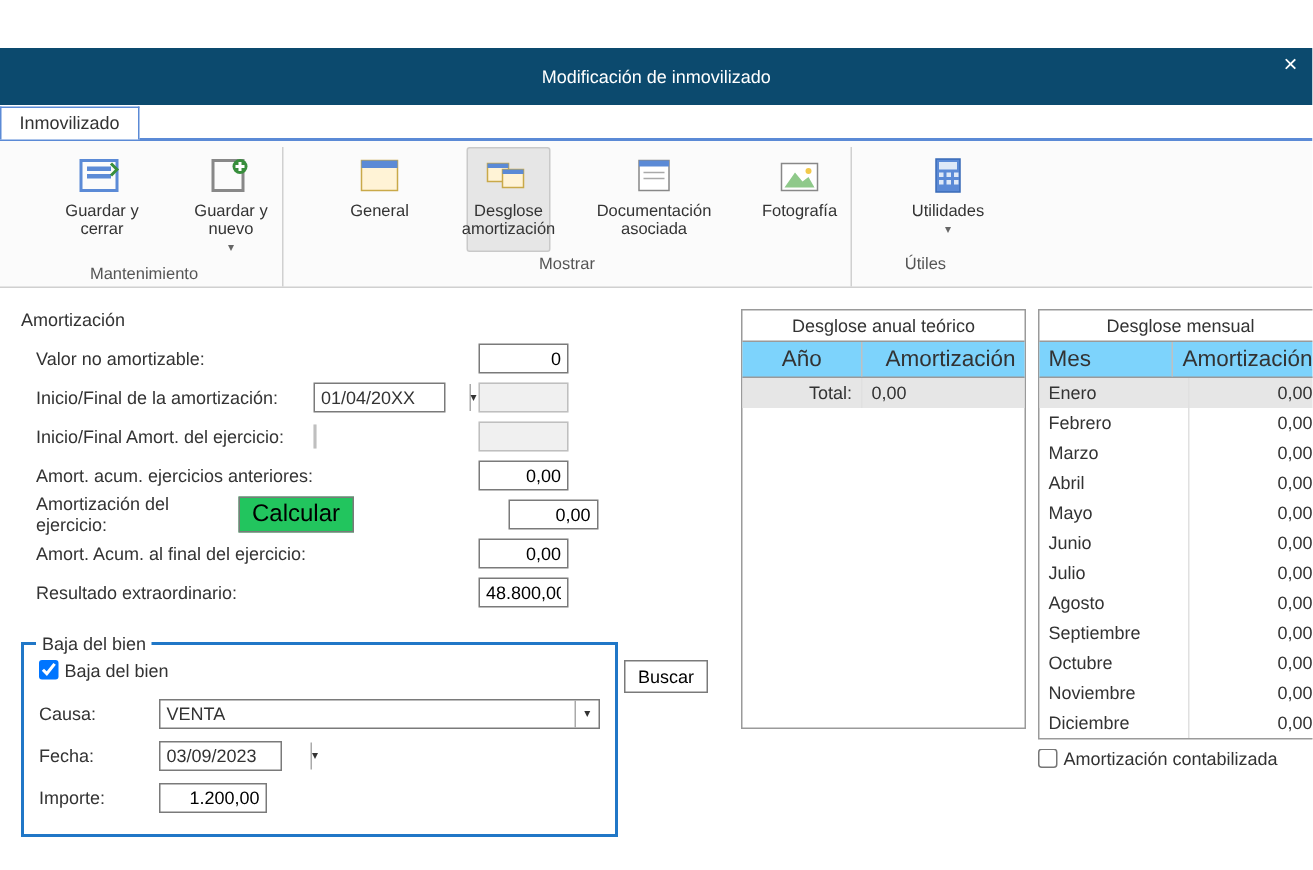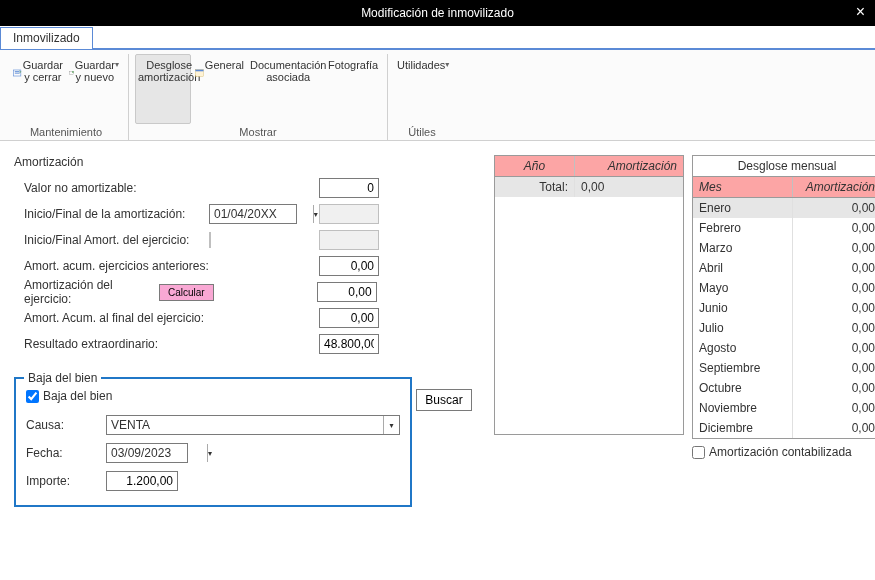--- a/index.html
+++ b/index.html
@@ -1,58 +1,58 @@
 <!DOCTYPE html>
 <html><head>
 <meta charset="utf-8">
 <style>
 * { box-sizing: border-box; margin: 0; padding: 0; }
 body { font-family: "Segoe UI", Tahoma, sans-serif; font-size: 12px; color: #333; background: #fff; width: 875px; height: 580px; overflow: hidden; }
 
-.titlebar { background: #000000; color: #fff; height: 26px; display: flex; align-items: center; justify-content: center; position: relative; }
+.titlebar { background: #0c4a6e; color: #fff; height: 38px; display: flex; align-items: center; justify-content: center; position: relative; margin-top: 32px; }
 .titlebar .close { position: absolute; right: 10px; top: 3px; font-size: 16px; cursor: pointer; }
 
 .tabstrip { border-bottom: 2px solid #5b8ad6; display: flex; height: 24px; }
 .tabstrip .tab { background: #fff; border: 1px solid #5b8ad6; border-bottom: none; padding: 3px 12px; font-size: 12px; position: relative; top: 1px; }
 
 .ribbon { display: flex; border-bottom: 1px solid #d0d0d0; padding: 4px 4px 0 4px; background: #fbfbfb; }
 .ribbon-group { display: flex; flex-direction: column; align-items: center; border-right: 1px solid #d0d0d0; padding: 0 6px 2px 6px; }
 .ribbon-group:last-child { border-right: none; }
 .ribbon-items { display: flex; }
-.ribbon-btn { display: flex; flex-direction: row; align-items: flex-start; justify-content: flex-start; width: 56px; min-height: 70px; padding: 4px 2px; font-size: 11px; text-align: center; line-height: 1.1; cursor: pointer; border: 1px solid transparent; }
+.ribbon-btn { display: flex; flex-direction: column; align-items: center; justify-content: flex-start; width: 56px; min-height: 70px; padding: 4px 2px; font-size: 11px; text-align: center; line-height: 1.1; cursor: pointer; border: 1px solid transparent; margin-left: 30px; }
 .ribbon-btn.active { background: #e6e6e6; border: 1px solid #c9c9c9; border-radius: 2px;}
 .ribbon-btn .ricon { width: 32px; height: 28px; margin-bottom: 4px; }
 .ribbon-btn .dd { font-size: 8px; color: #666; margin-top: 2px; }
 .group-label { font-size: 11px; color: #555; margin-top: 2px; }
 
 .content { padding: 14px 14px 0 14px; display: flex; gap: 10px; }
 .leftcol { flex: 0 0 470px; }
 .rightcol { flex: 1; display: flex; gap: 8px; }
 
 .section-title { font-size: 12px; margin-bottom: 8px; }
 
 .form-row { display: flex; align-items: center; margin-bottom: 4px; height: 22px; }
 .form-row label { width: 185px; font-size: 12px; }
 .num-input { width: 60px; height: 20px; border: 1px solid #7a7a7a; text-align: right; padding: 1px 4px; font-size: 12px; font-family: inherit; }
 .date-box { width: 88px; height: 20px; border: 1px solid #7a7a7a; display: inline-flex; align-items: center; justify-content: space-between; padding: 0 0 0 4px; font-size: 12px; cursor: pointer; gap: 36px; }
 .date-box .arrow { width: 16px; height: 18px; border-left: 1px solid #aaa; display: flex; align-items: center; justify-content: center; font-size: 8px; }
 .disabled-box { width: 60px; height: 20px; border: 1px solid #bfbfbf; background: #f0f0f0; }
-.calc-btn { padding: 2px 8px; border: 1px solid #7a7a7a; background: #f9a8d4; font-size: 10px; cursor: pointer; text-align: right; }
+.calc-btn { padding: 2px 8px; border: 1px solid #7a7a7a; background: #22c55e; font-size: 16px; cursor: pointer; text-align: right; }
 
 .baja-panel { border: 2px solid #2077c7; padding: 10px 10px 14px 10px; margin-top: 16px; width: 398px; position: relative; }
 .baja-panel .legend { position: absolute; top: -8px; left: 8px; background: #fff; padding: 0 4px; font-size: 12px; }
 .baja-panel .row { display: flex; align-items: center; margin-bottom: 8px; }
 .baja-panel .row label { width: 80px; font-size: 12px; }
 .combo { flex: 1; height: 20px; border: 1px solid #7a7a7a; display: flex; align-items: center; justify-content: space-between; padding-left: 4px; font-size: 12px; cursor: pointer; }
 .combo .arrow { width: 16px; height: 18px; border-left: 1px solid #aaa; display: flex; align-items: center; justify-content: center; font-size: 8px; }
 .buscar-btn { width: 56px; height: 22px; border: 1px solid #7a7a7a; background: #fff; font-size: 12px; cursor: pointer; margin-left: 4px; }
 .chk { margin-right: 4px; }
 
 .grid { border: 1px solid #9a9a9a; background: #fff; }
-.grid-head { background: #fca5a5; border-bottom: 1px solid #9a9a9a; display: flex; font-size: 12px; font-style: italic; }
+.grid-head { background: #7dd3fc; border-bottom: 1px solid #9a9a9a; display: flex; font-size: 15px; }
 .grid-head .gh { padding: 3px 6px; border-right: 1px solid #c0c0c0; }
 .grid-head .gh:last-child { border-right: none; }
 .grid-title { text-align: center; padding: 3px 0; border-bottom: 1px solid #9a9a9a; font-size: 12px; }
 .grid-row { display: flex; font-size: 12px; }
 .grid-row .gc { padding: 3px 6px; border-right: 1px solid #e0e0e0; }
 .grid-row .gc:last-child { border-right: none; }
 .grid-row.total { background: #e6e6e6; }
 .teorico { width: 190px; height: 280px; }
 .mensual { width: 190px; }
 .gc.mes { width: 100px; }
@@ -101,35 +101,35 @@
           </svg>
         <span>Guardar y nuevo</span>
         <span class="dd">▾</span>
       </div>
     </div>
     <div class="group-label">Mantenimiento</div>
   </div>
 
   <div class="ribbon-group">
     <div class="ribbon-items">
+      <div class="ribbon-btn">
+        <svg class="ricon" viewBox="0 0 32 28">
+            <rect x="4" y="4" width="24" height="20" fill="#fff3d6" stroke="#c9a949" stroke-width="1"></rect>
+            <rect x="4" y="4" width="24" height="5" fill="#5b8ad6"></rect>
+          </svg>
+        <span>General</span>
+      </div>
       <div class="ribbon-btn active">
         <svg class="ricon" viewBox="0 0 32 28">
             <rect x="2" y="6" width="14" height="12" fill="#fff3d6" stroke="#c9a949"></rect>
             <rect x="2" y="6" width="14" height="3" fill="#5b8ad6"></rect>
             <rect x="12" y="10" width="14" height="12" fill="#fff3d6" stroke="#c9a949"></rect>
             <rect x="12" y="10" width="14" height="3" fill="#5b8ad6"></rect>
           </svg>
         <span>Desglose amortización</span>
-      </div>
-      <div class="ribbon-btn">
-        <svg class="ricon" viewBox="0 0 32 28">
-            <rect x="4" y="4" width="24" height="20" fill="#fff3d6" stroke="#c9a949" stroke-width="1"></rect>
-            <rect x="4" y="4" width="24" height="5" fill="#5b8ad6"></rect>
-          </svg>
-        <span>General</span>
       </div>
       <div class="ribbon-btn" style="width:78px">
         <svg class="ricon" viewBox="0 0 32 28">
             <rect x="6" y="4" width="20" height="20" fill="#fff" stroke="#888"></rect>
             <rect x="6" y="4" width="20" height="4" fill="#5b8ad6"></rect>
             <line x1="9" y1="12" x2="23" y2="12" stroke="#aaa"></line>
             <line x1="9" y1="16" x2="23" y2="16" stroke="#aaa"></line>
           </svg>
         <span>Documentación asociada</span>
       </div>
@@ -240,20 +240,21 @@
           <input class="num-input" style="width: 72px;" value="1.200,00">
         </div>
       </div>
       <button class="buscar-btn" style="align-self:flex-start; margin-top:28px">Buscar</button>
     </div>
   </div>
 
   <div class="rightcol">
     <div>
       <div class="grid teorico">
+        <div class="grid-title">Desglose anual teórico</div>
         <div class="grid-head">
           <div class="gh ano" style="text-align:center">Año</div>
           <div class="gh amt2">Amortización</div>
         </div>
         <div id="teorico-body">
             <div class="grid-row total">
               <div class="gc ano" style="text-align:right">Total:</div>
               <div class="gc amt2" style="text-align:right">0,00</div>
             </div>
           </div>

